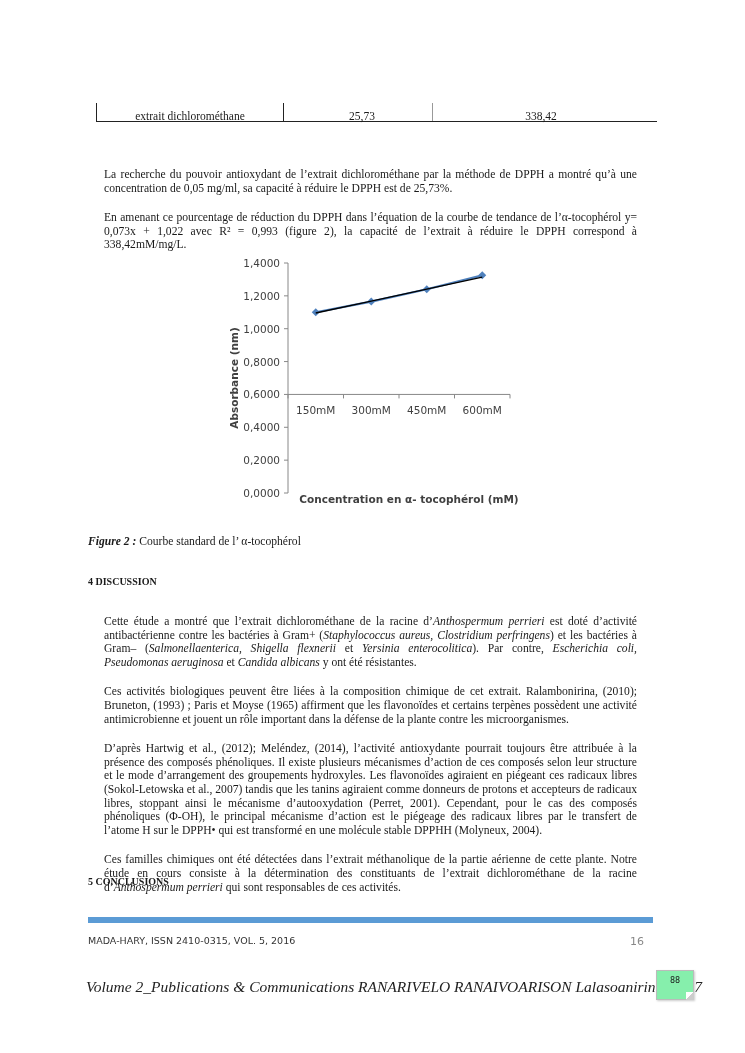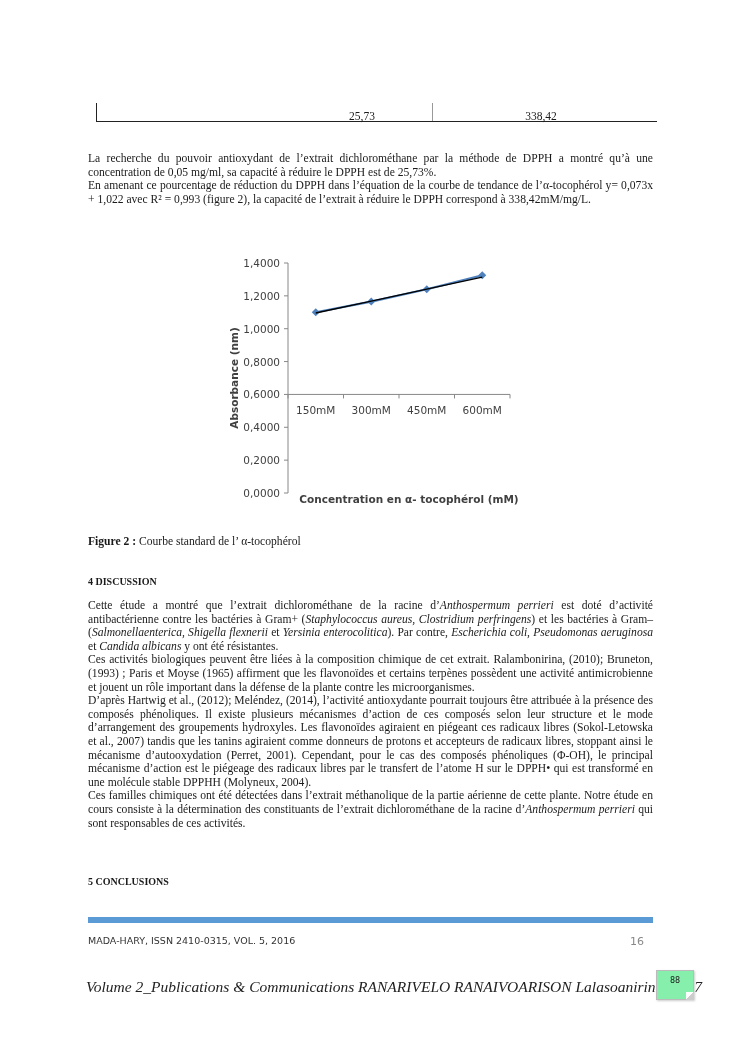--- a/index.html
+++ b/index.html
@@ -6,37 +6,38 @@
   body { width: 745px; height: 1053px; position: relative; overflow: hidden;
          font-family: "Liberation Serif", serif; color: #1a1a1a; }
   .abs { position: absolute; }
   
   .tbl { left: 96px; top: 103px; width: 560px; height: 18px; border-left: 1px solid #222; border-bottom: 1.5px solid #222; }
   .tbl .c { position: absolute; top: 0; height: 18px; font-size: 11.5px; line-height: 26px; text-align: center; }
   .tbl .c1 { left: 0; width: 186px; border-right: 1px solid #222; }
   .tbl .c2 { left: 195px; width: 140px; border-right: 1px solid #999; }
   .tbl .c3 { left: 328px; width: 232px; }
   .para { left: 88px; width: 565px; font-size: 11.6px; line-height: 13.6px; text-align: justify; }
-  .para p { margin: 0; }
+  .para p { margin: 16px; }
   .para i { }
   .h { left: 88px; font-size: 10px; font-weight: bold; font-family: "Liberation Serif", serif; }
   .cap { left: 88px; font-size: 11.6px; }
-  .cap b { font-weight: bold; }
+  .cap b { font-weight: bold; font-style: italic; }
   svg text { font-family: "DejaVu Sans", sans-serif; }
   .bar { left: 88px; top: 917px; width: 565px; height: 6px; }
   .footer-left { left: 88px; top: 935px; font-family: "DejaVu Sans", sans-serif; font-size: 9.5px; color: #333; }
   .footer-right { left: 630px; top: 935px; font-family: "DejaVu Sans", sans-serif; font-size: 11px; color: #888; }
   .vol { left: 86px; top: 978px; font-size: 15.5px; font-style: italic; color: #222; }
   .pageno { left: 656px; top: 970px; width: 36px; height: 28px; border: 1px solid #bbb; box-shadow: 1px 1px 2px #ccc; font-family: "DejaVu Sans", sans-serif; font-size: 8px; text-align: center; line-height: 20px; background:#86efac; }
   .pageno .fold { position:absolute; right:-1px; bottom:-1px; width:8px; height:8px; background: linear-gradient(135deg, #fff 50%, #ccc 50%); }
 </style>
 </head>
 <body>
 
 <div class="abs tbl">
+  <div class="c c1">extrait dichlorométhane</div>
   <div class="c c2">25,73</div>
   <div class="c c3">338,42</div>
 </div>
 
 <div class="abs para" style="top:152px;">
   <p>La recherche du pouvoir antioxydant de l’extrait dichlorométhane par la méthode de DPPH a montré qu’à une concentration de 0,05 mg/ml, sa capacité à réduire le DPPH est de 25,73%.</p>
   <p>En amenant ce pourcentage de réduction du DPPH dans l’équation de la courbe de tendance de l’α-tocophérol y= 0,073x + 1,022 avec R² = 0,993 (figure 2), la capacité de l’extrait à réduire le DPPH correspond à 338,42mM/mg/L.</p>
 </div>
 
 <svg class="abs" id="chart" style="left:220px; top:250px;" width="300" height="270">

